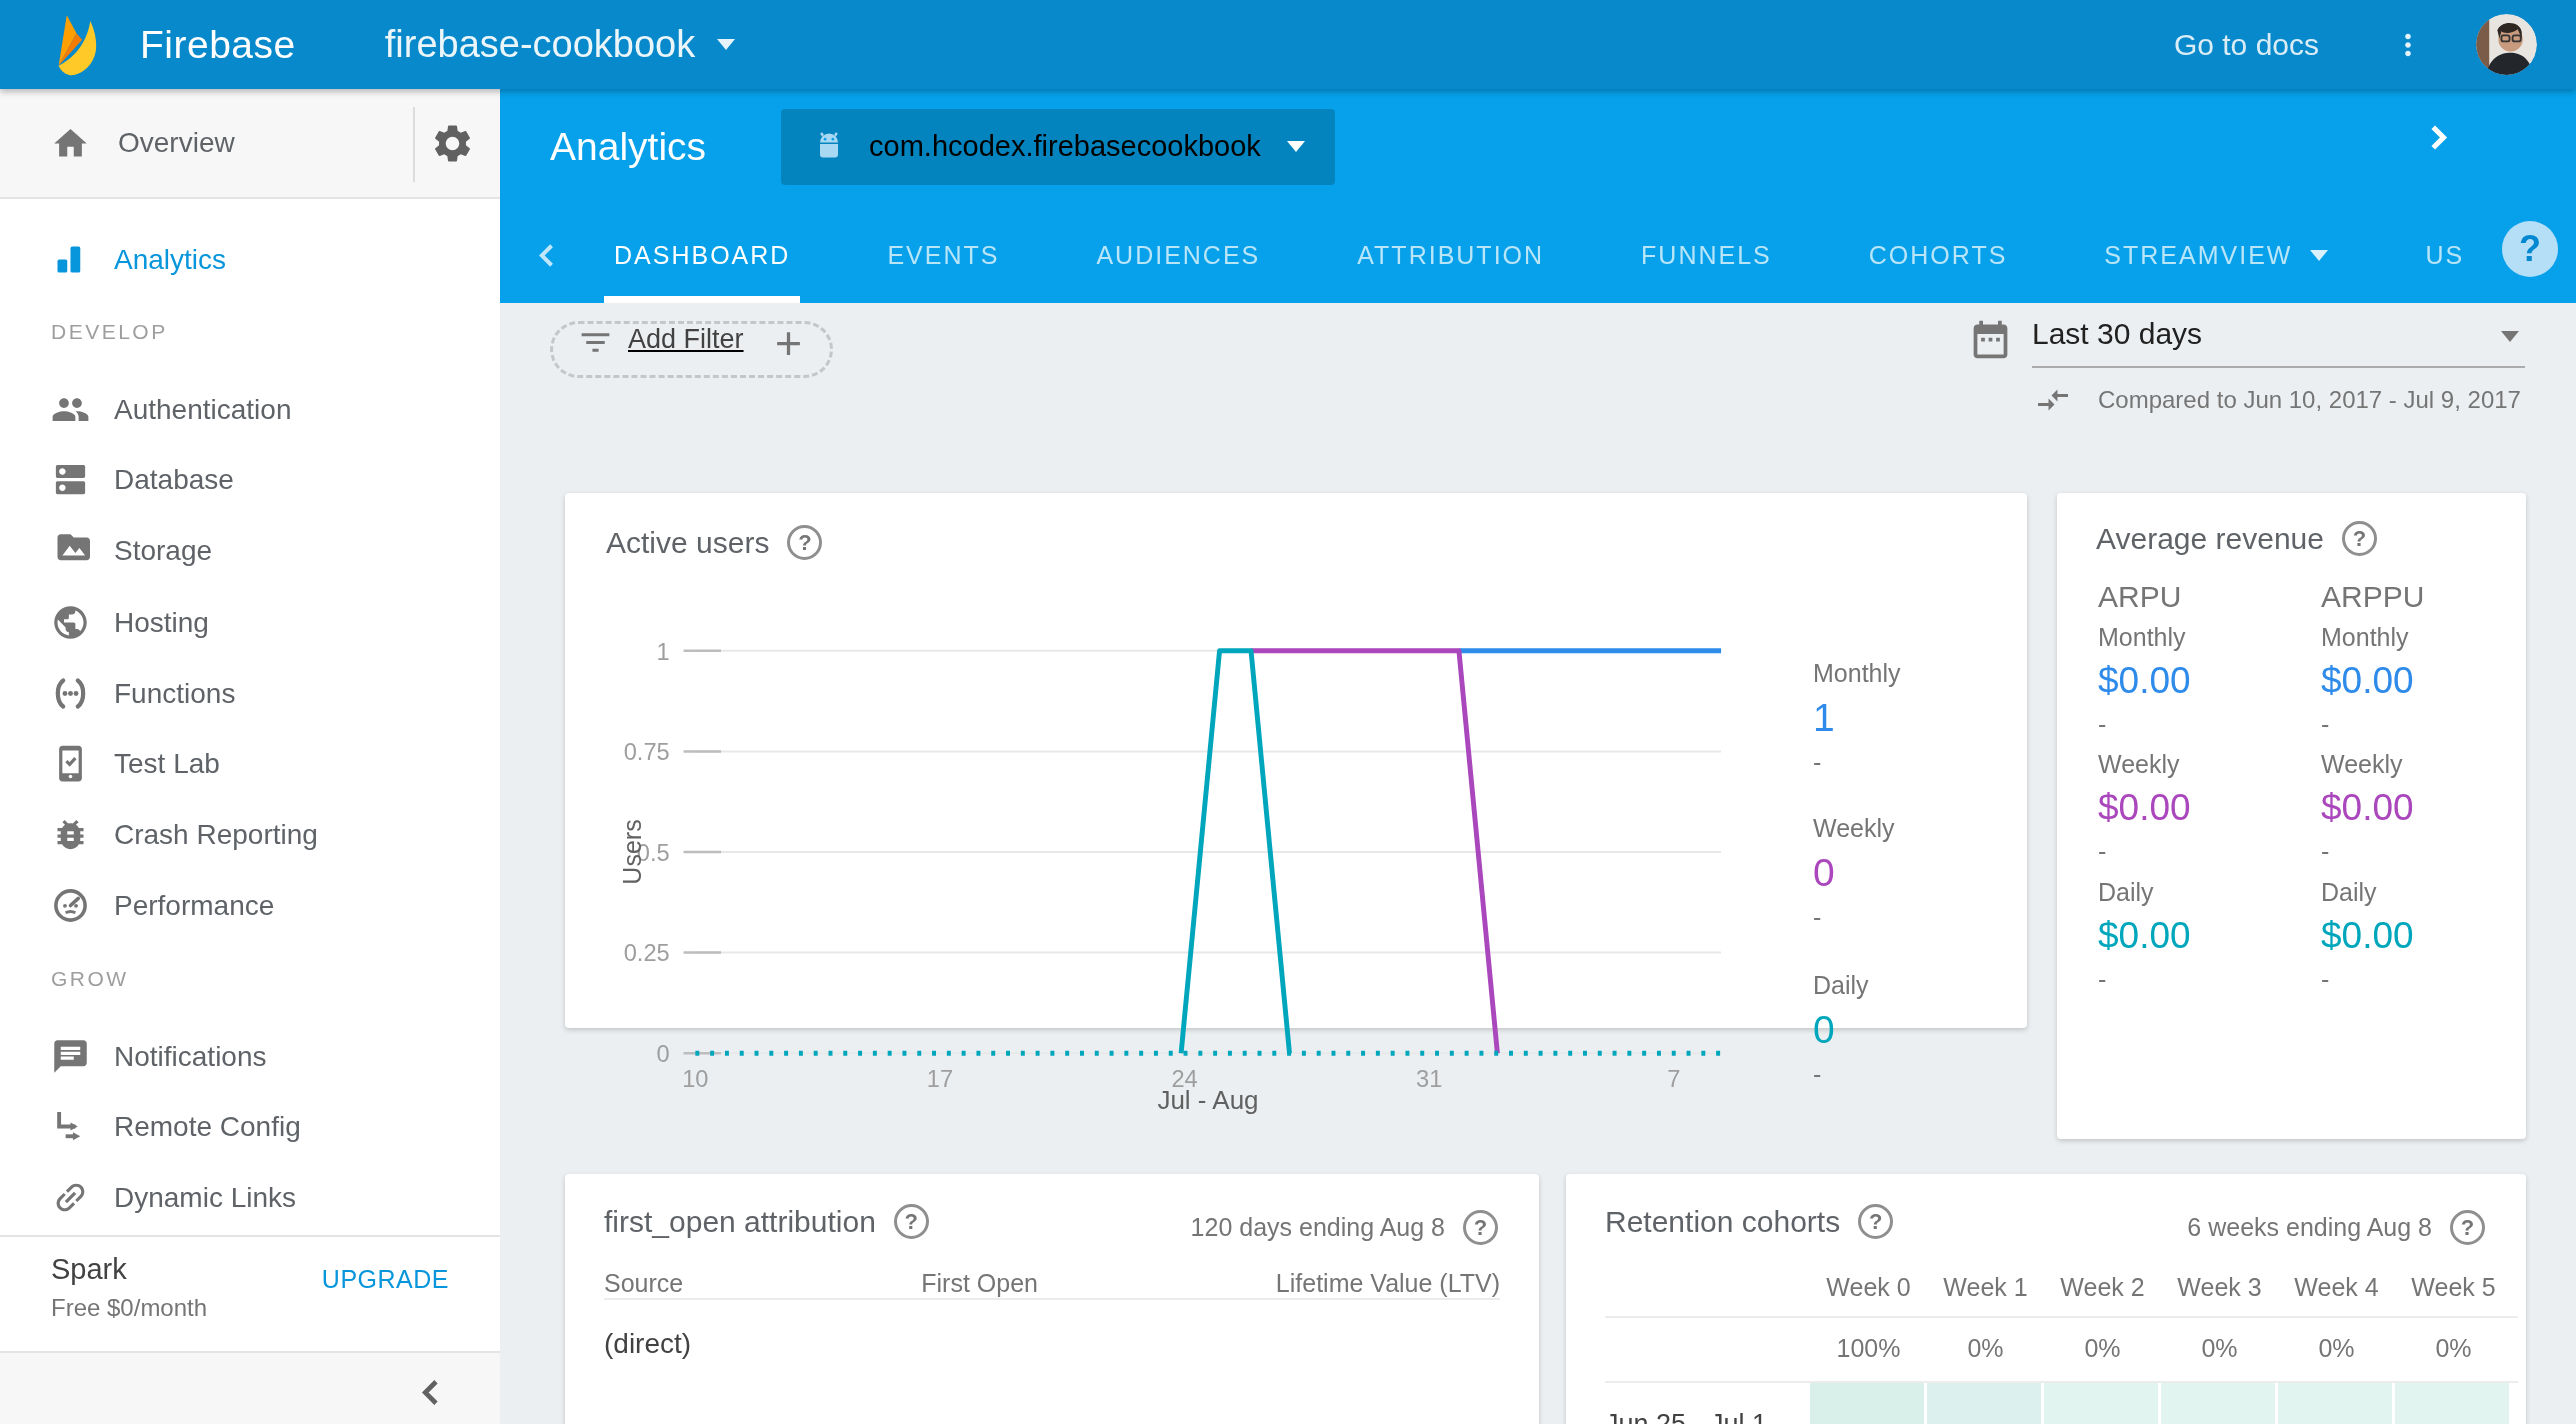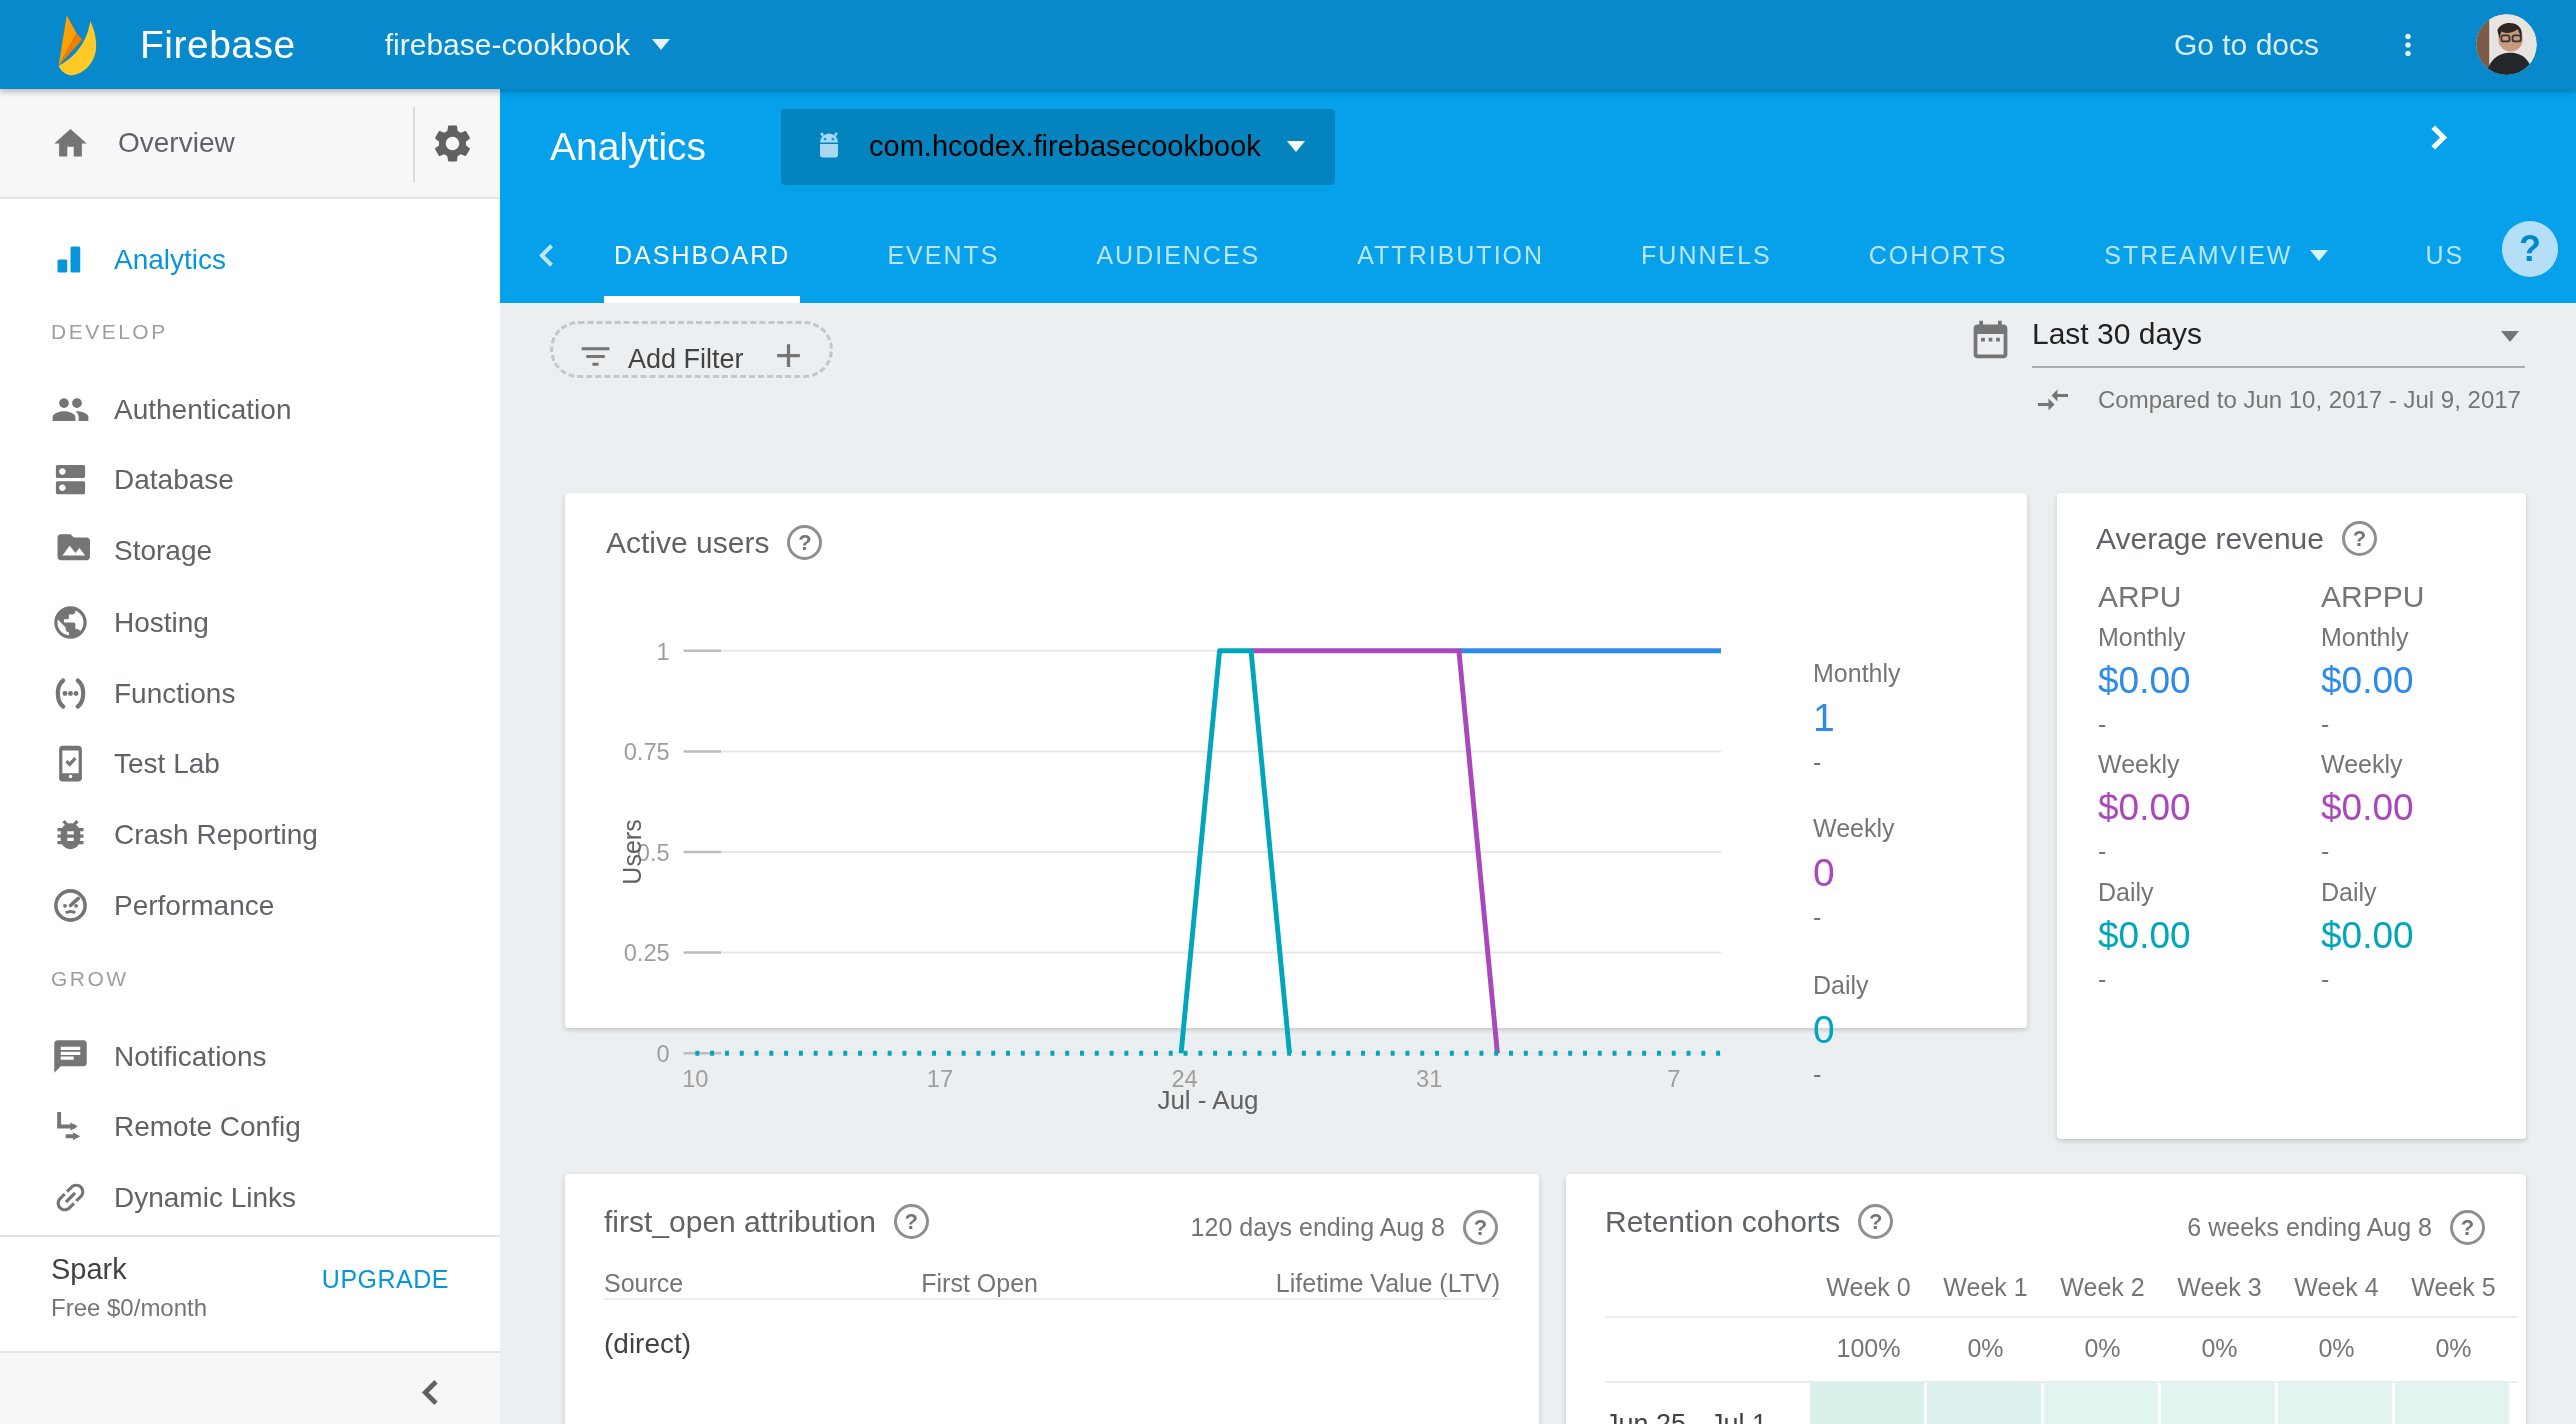--- a/index.html
+++ b/index.html
@@ -4,21 +4,21 @@
 <style>
   * { margin:0; padding:0; box-sizing:border-box; }
   html,body { width:2576px; height:1425px; overflow:hidden; font-family:"Liberation Sans", sans-serif; background:#ECEFF1; }
 
   
   .topbar { position:absolute; left:0; top:0; width:2576px; height:89px; background:#0789CB;
             display:flex; align-items:center; z-index:30; box-shadow:0 3px 6px rgba(0,0,0,.25); }
   .brand-wrap { display:flex; align-items:center; margin-left:51px;gap:20px; }
   .brand { color:#fff; font-size:39px; font-weight:500; letter-spacing:0.5px; margin-left:18px; }
   .project-wrap { display:flex; align-items:center; margin-left:89px; cursor:pointer; }
-  .project { color:rgba(255,255,255,.92); font-size:30px; font-weight:500; }
+  .project { color:rgba(255,255,255,.92); font-size:38px; font-weight:500; }
   .caret { width:0; height:0; border-left:9px solid transparent; border-right:9px solid transparent; border-top:11px solid currentColor; display:inline-block; }
   .project-wrap .caret { color:rgba(255,255,255,.9); margin-left:22px; }
   .topbar-right { margin-left:auto; display:flex; align-items:center; margin-right:39px; }
   .gotodocs { color:rgba(255,255,255,.85); font-size:30px; margin-right:69px; cursor:pointer; }
   .dots-btn { width:39px; height:55px; display:flex; align-items:center; justify-content:center; cursor:pointer; margin-right:49px; }
   .avatar { width:61px; height:61px; border-radius:50%; overflow:hidden; cursor:pointer; }
 
   
   .sidebar { position:absolute; left:0; top:89px; width:500px; bottom:0; background:#fff; z-index:20; }
   .overview-row { position:absolute; left:0; top:0; width:100%; height:110px; background:#F7F7F7; border-bottom:2px solid #E4E4E4; display:flex; align-items:center; cursor:pointer; }
@@ -55,21 +55,21 @@
   .tab.active::after { content:""; position:absolute; left:-4px; right:-4px; bottom:0; height:7px; background:#fff; }
   .tab .caret { color:rgba(255,255,255,.85); margin-left:18px; }
   .tab-fwd { position:absolute; right:118px; top:28px; width:41px; height:41px; cursor:pointer; }
   .help-circle { position:absolute; right:18px; top:132px; width:56px; height:56px; border-radius:50%; background:#B5DEF7;
                  display:flex; align-items:center; justify-content:center; color:#0288D1; font-size:36px; font-weight:bold; cursor:pointer; z-index:5;}
 
   .content { position:absolute; left:0; top:214px; width:100%; bottom:0; background:#ECEFF1; overflow:hidden; }
 
   
   .add-filter { position:absolute; left:50px; top:18px; width:283px; height:57px; border:3px dashed #C3C7CA; border-radius:30px;
-                display:flex; align-items:flex-end; cursor:pointer; }
+                display:flex; align-items:flex-start; cursor:pointer;text-decoration:underline; }
   .add-filter .label { font-size:27px; color:#424242; margin-left:14px; }
   .add-filter .plus { margin-left:auto; margin-right:22px; }
   .cal-icon { position:absolute; left:1468px; top:14px; width:45px; height:45px; }
   .date-label { position:absolute; left:1532px; top:14px; font-size:30px; color:#212121; cursor:pointer; }
   .date-caret { position:absolute; left:2001px; top:28px; color:#757575; cursor:pointer; }
   .date-underline { position:absolute; left:1532px; top:63px; width:493px; height:2px; background:#ABABAB; }
   .compare-icon { position:absolute; left:1535px; top:79px; width:36px; height:36px; }
   .compare-text { position:absolute; left:1598px; top:83px; font-size:24px; color:#757575; }
 
   

